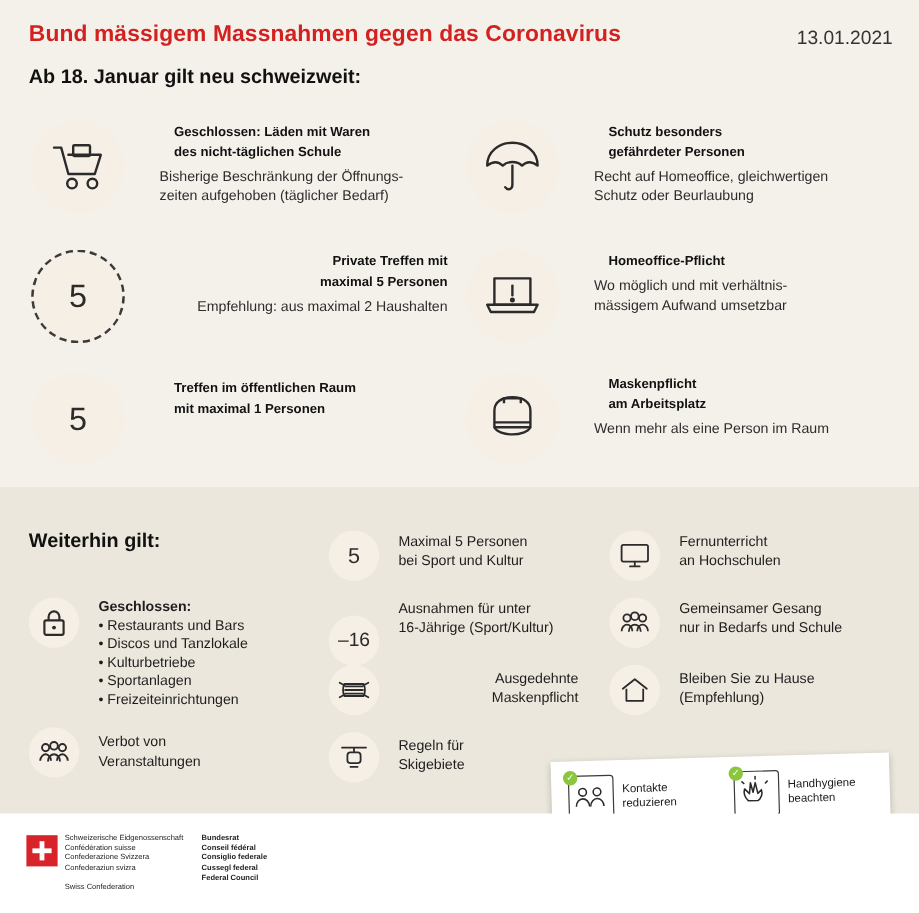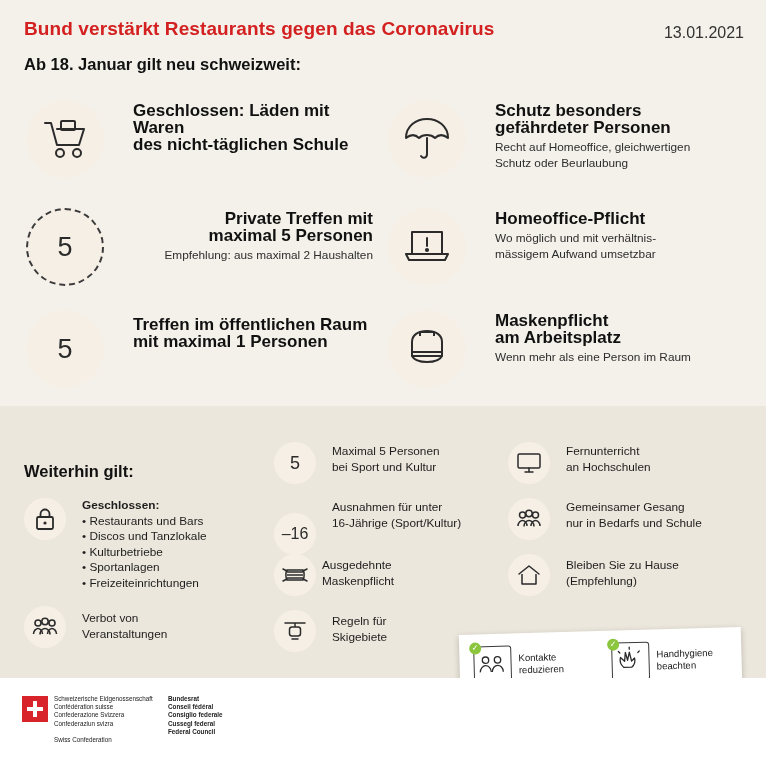--- a/index.html
+++ b/index.html
@@ -84,24 +84,25 @@
   }
   .circle-num {
     font-size: 27px;
     color: #2b2b2b;
     font-family: "Liberation Sans", sans-serif;
   }
   .itext {
     position: absolute;
   }
   .ihead {
-    font-size: 17px;
+    font-size: 11px;
     font-weight: bold;
     line-height: 17px;
     color: #111;
+    margin-left: 12px;
   }
   .isub {
     font-size: 11.8px;
     line-height: 16px;
     color: #2d2d2d;
     margin-top: 3px;
   }
   
   .bottom-section {
     position: absolute;
@@ -110,21 +111,20 @@
     height: 272px;
     background: #ece7dc;
   }
   .weiterhin {
     position: absolute;
     left: 24px;
     top: 36px;
     font-size: 16.5px;
     font-weight: bold;
     color: #111;
-    margin-top: 20px;
   }
   .small-circle {
     position: absolute;
     width: 42px;
     height: 42px;
     border-radius: 50%;
     background: #f6efe6;
     display: flex;
     align-items: center;
     justify-content: center;
@@ -248,40 +248,44 @@
     color: #1a1a1a;
   }
   svg { display: block; }
 </style>
 </head>
 <body>
 
 <div class="page">
 
   <div class="header">
-    <div class="title">Bund verstärkt Restaurants gegen das Coronavirus</div>
+    <div class="title">Bund mässigem Massnahmen gegen das Coronavirus</div>
     <div class="date">13.01.2021</div>
     <div class="subtitle">Ab 18. Januar gilt neu schweizweit:</div>
   </div>
 
   <div class="top-section">
 
     <div class="item">
       <div class="circle big" style="left:26px; top:16px;">
         <svg width="48" height="44" viewBox="0 0 48 44" fill="none" stroke="#2b2b2b" stroke-width="2">
           <path d="M4 6 h6 l6 22 h22 l5 -16 h-27" stroke-linecap="round" stroke-linejoin="round"></path>
           <rect x="20" y="4" width="14" height="9" rx="1"></rect>
           <circle cx="19" cy="36" r="4"></circle>
           <circle cx="36" cy="36" r="4"></circle>
         </svg>
       </div>
       <div class="itext" style="left:133px; top:18px; width:230px;">
         <div class="ihead">
           <span>Geschlossen: Läden mit Waren</span><br>
           <span>des nicht-täglichen Schule</span>
+        </div>
+        <div class="isub">
+          <span>Bisherige Beschränkung der Öffnungs-</span><br>
+          <span>zeiten aufgehoben (täglicher Bedarf)</span>
         </div>
       </div>
     </div>
 
     <div class="item">
       <div class="circle big" style="left:388px; top:16px;">
         <svg width="48" height="46" viewBox="0 0 48 46" fill="none" stroke="#2b2b2b" stroke-width="2">
           <path d="M3 22 C3 10 13 3 24 3 C35 3 45 10 45 22 C40 18 36 18 32 22 C28 18 20 18 16 22 C12 18 8 18 3 22 Z" stroke-linejoin="round"></path>
           <path d="M24 22 V38 C24 42 20 43 18 40" stroke-linecap="round"></path>
         </svg>
@@ -420,21 +424,21 @@
       <span>16-Jährige (Sport/Kultur)</span>
     </div>
 
     <div class="small-circle" style="left:274px; top:148px;">
       <svg width="26" height="18" viewBox="0 0 26 18" fill="none" stroke="#2b2b2b" stroke-width="1.5">
         <path d="M5 4 h16 c1.5 2 1.5 8 0 10 h-16 c-1.5 -2 -1.5 -8 0 -10 z" stroke-linejoin="round"></path>
         <path d="M5 6 h16 M5 9 h16 M5 12 h16"></path>
         <path d="M5 5 L1 3 M5 13 L1 15 M21 5 L25 3 M21 13 L25 15" stroke-linecap="round"></path>
       </svg>
     </div>
-    <div class="btext" style="left:322px; top:152px; width:150px;">
+    <div class="btext" style="left:332px; top:152px; width:150px;text-align:right;">
       <span>Ausgedehnte</span><br>
       <span>Maskenpflicht</span>
     </div>
 
     <div class="small-circle" style="left:274px; top:204px;">
       <svg width="22" height="24" viewBox="0 0 22 24" fill="none" stroke="#2b2b2b" stroke-width="1.5">
         <path d="M1 4 h20" stroke-linecap="round"></path>
         <path d="M11 4 v4"></path>
         <rect x="5.5" y="8" width="11" height="9" rx="2.5"></rect>
         <path d="M8 20 h6" stroke-linecap="round"></path>

